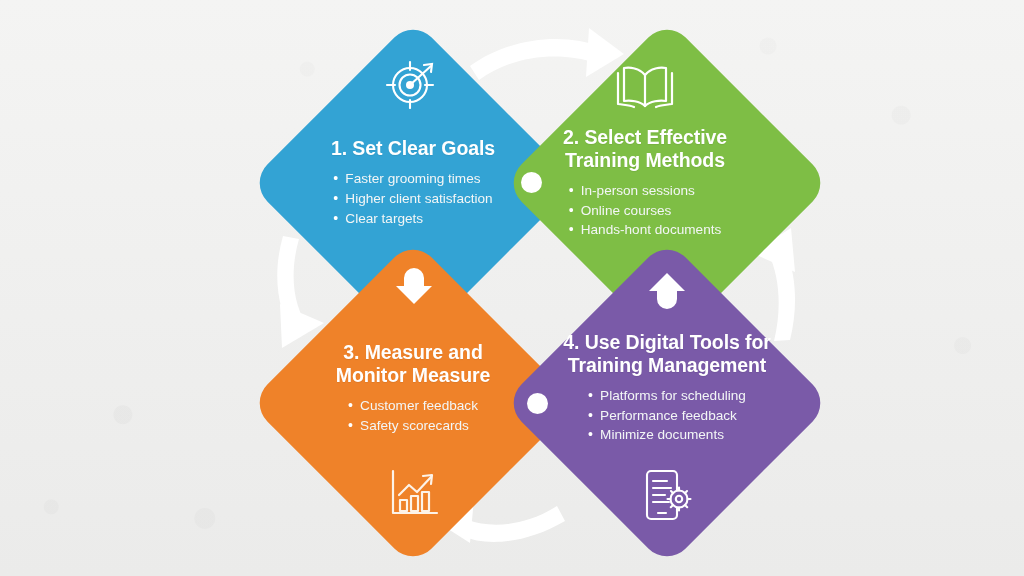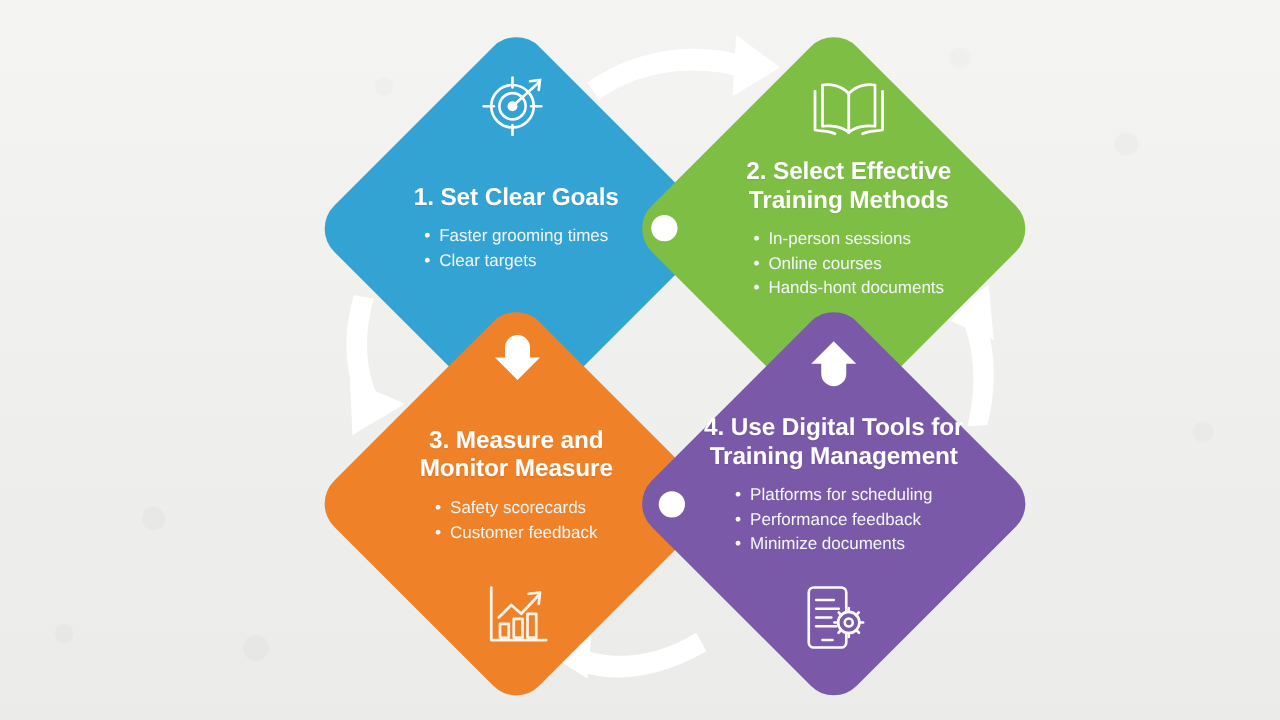--- a/index.html
+++ b/index.html
@@ -87,21 +87,21 @@
     background:#ffffff;
   }
 
   
   #blue-diamond  {left:297px; top:67px;}
   #green-diamond {left:551px; top:67px;}
   #orange-diamond{left:297px; top:287px;}
   #purple-diamond{left:551px; top:287px;}
 
   #blue-card  {left:263px; top:33px;}
-  #green-card {left:529px; top:33px;justify-content:center;}
+  #green-card {left:495px; top:33px;justify-content:center;}
   #orange-card{left:263px; top:253px;}
   #purple-card{left:517px; top:253px;}
 
   #dot-blue-green {left:521px; top:172px;}
   #dot-orange-purple{left:527px; top:393px;}
 </style>
 </head>
 <body>
 
 <div id="stage">
@@ -161,20 +161,21 @@
           <line x1="41" y1="26" x2="49" y2="26"></line>
           <line x1="26" y1="26" x2="47" y2="7"></line>
           <path d="M40 6 L48 5 L47 13"></path>
         </g>
       </svg>
     </span>
     <div class="content">
       <div class="title">1. Set Clear Goals</div>
       <ul class="bullets">
         <li>Faster grooming times</li>
+        <li>Higher client satisfaction</li>
         <li>Clear targets</li>
       </ul>
     </div>
   </div>
 
   <div class="card" id="green-card">
     <span class="icon ico-top" style="top:28px;">
       <svg width="62" height="50" viewBox="0 0 62 50">
         <g fill="none" stroke="#ffffff" stroke-width="2.2" stroke-linejoin="round" stroke-linecap="round">
           <path d="M31 14 C 25 7, 16 6, 10 7 L 10 40 C 16 39, 26 40, 31 45"></path>
@@ -198,22 +199,22 @@
     </div>
   </div>
 
   <div class="card" id="orange-card">
     <div class="content" style="margin-top:-30px;">
       <div class="title">
         <span>3. Measure and</span><br>
         <span>Monitor Measure</span>
       </div>
       <ul class="bullets">
+        <li>Customer feedback</li>
         <li>Safety scorecards</li>
-        <li>Customer feedback</li>
       </ul>
     </div>
     <span class="icon" style="bottom:30px;left:50%;transform:translateX(-50%);">
       <svg width="56" height="52" viewBox="0 0 56 52">
         <g fill="none" stroke="#fdf3e8" stroke-width="2.2" stroke-linecap="round" stroke-linejoin="round">
           <path d="M8 4 L 8 46 L 52 46"></path>
           <path d="M14 28 L 24 18 L 32 25 L 46 10"></path>
           <path d="M38 9 L 47 8 L 46 17"></path>
           <rect x="15" y="33" width="7" height="11"></rect>
           <rect x="26" y="29" width="7" height="15"></rect>

